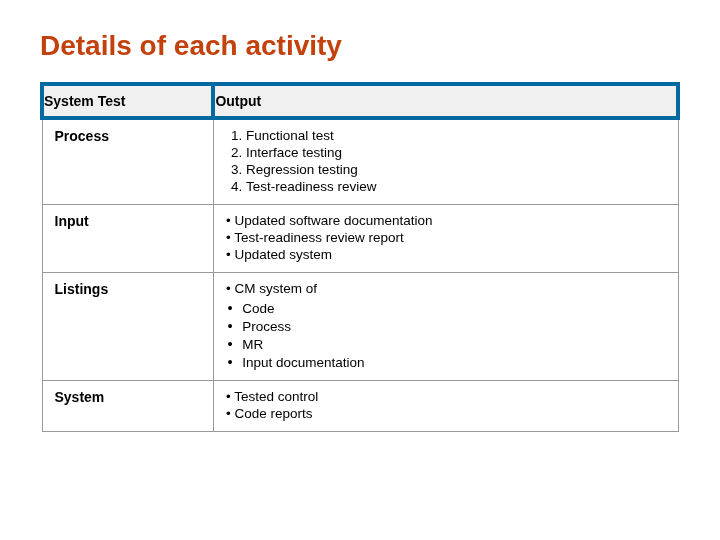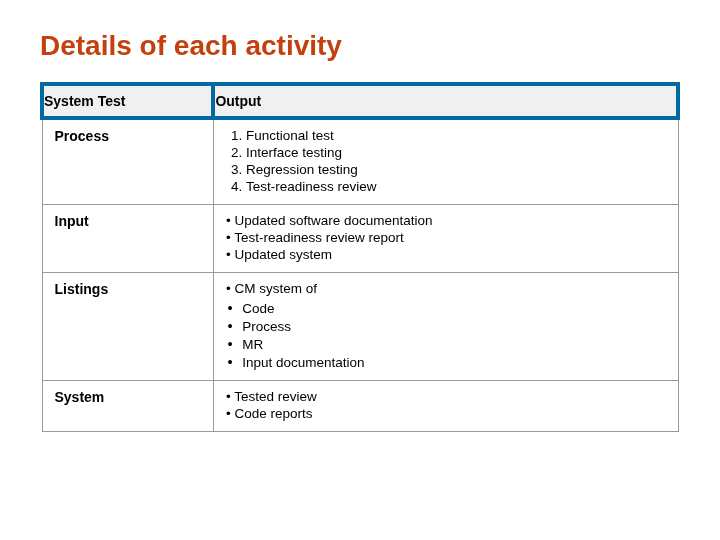--- a/index.html
+++ b/index.html
@@ -115,19 +115,19 @@
               <li>Process</li>
               <li>MR</li>
               <li>Input documentation</li>
             </ul></div>
         </td>
       </tr>
       <tr>
         <td class="row-label">System</td>
         <td class="details-cell">
           <ul>
-            <li>Tested review</li>
+            <li>Tested control</li>
             <li>Code reports</li>
           </ul>
         </td>
       </tr>
     </tbody>
 </table>
 
 </body></html>

